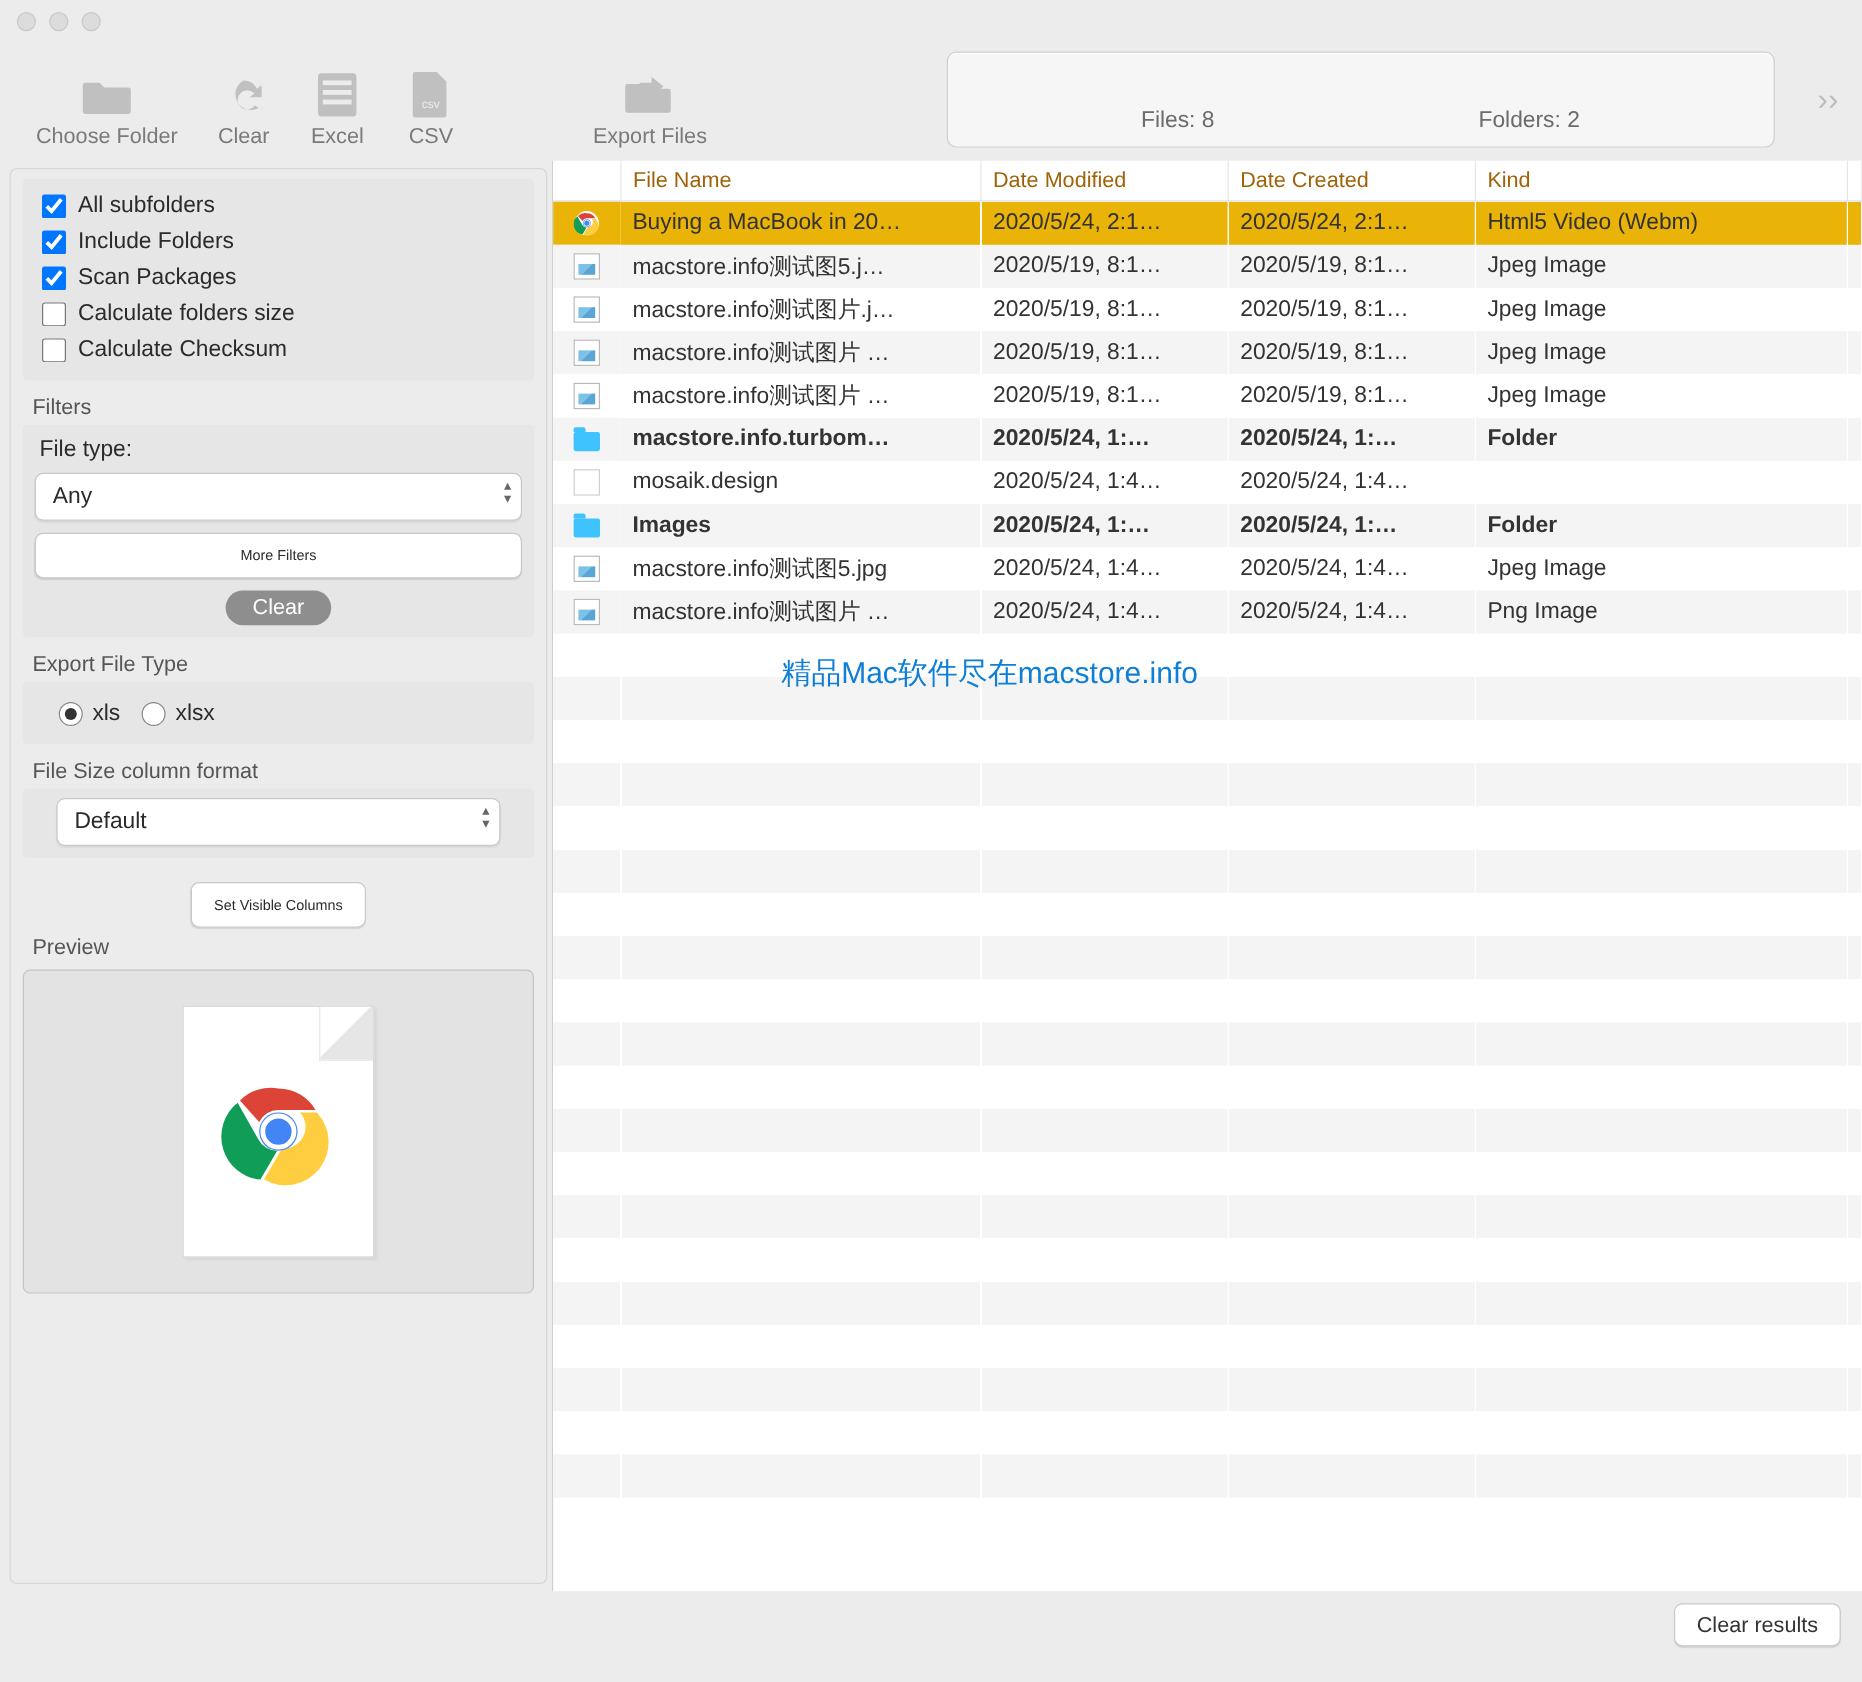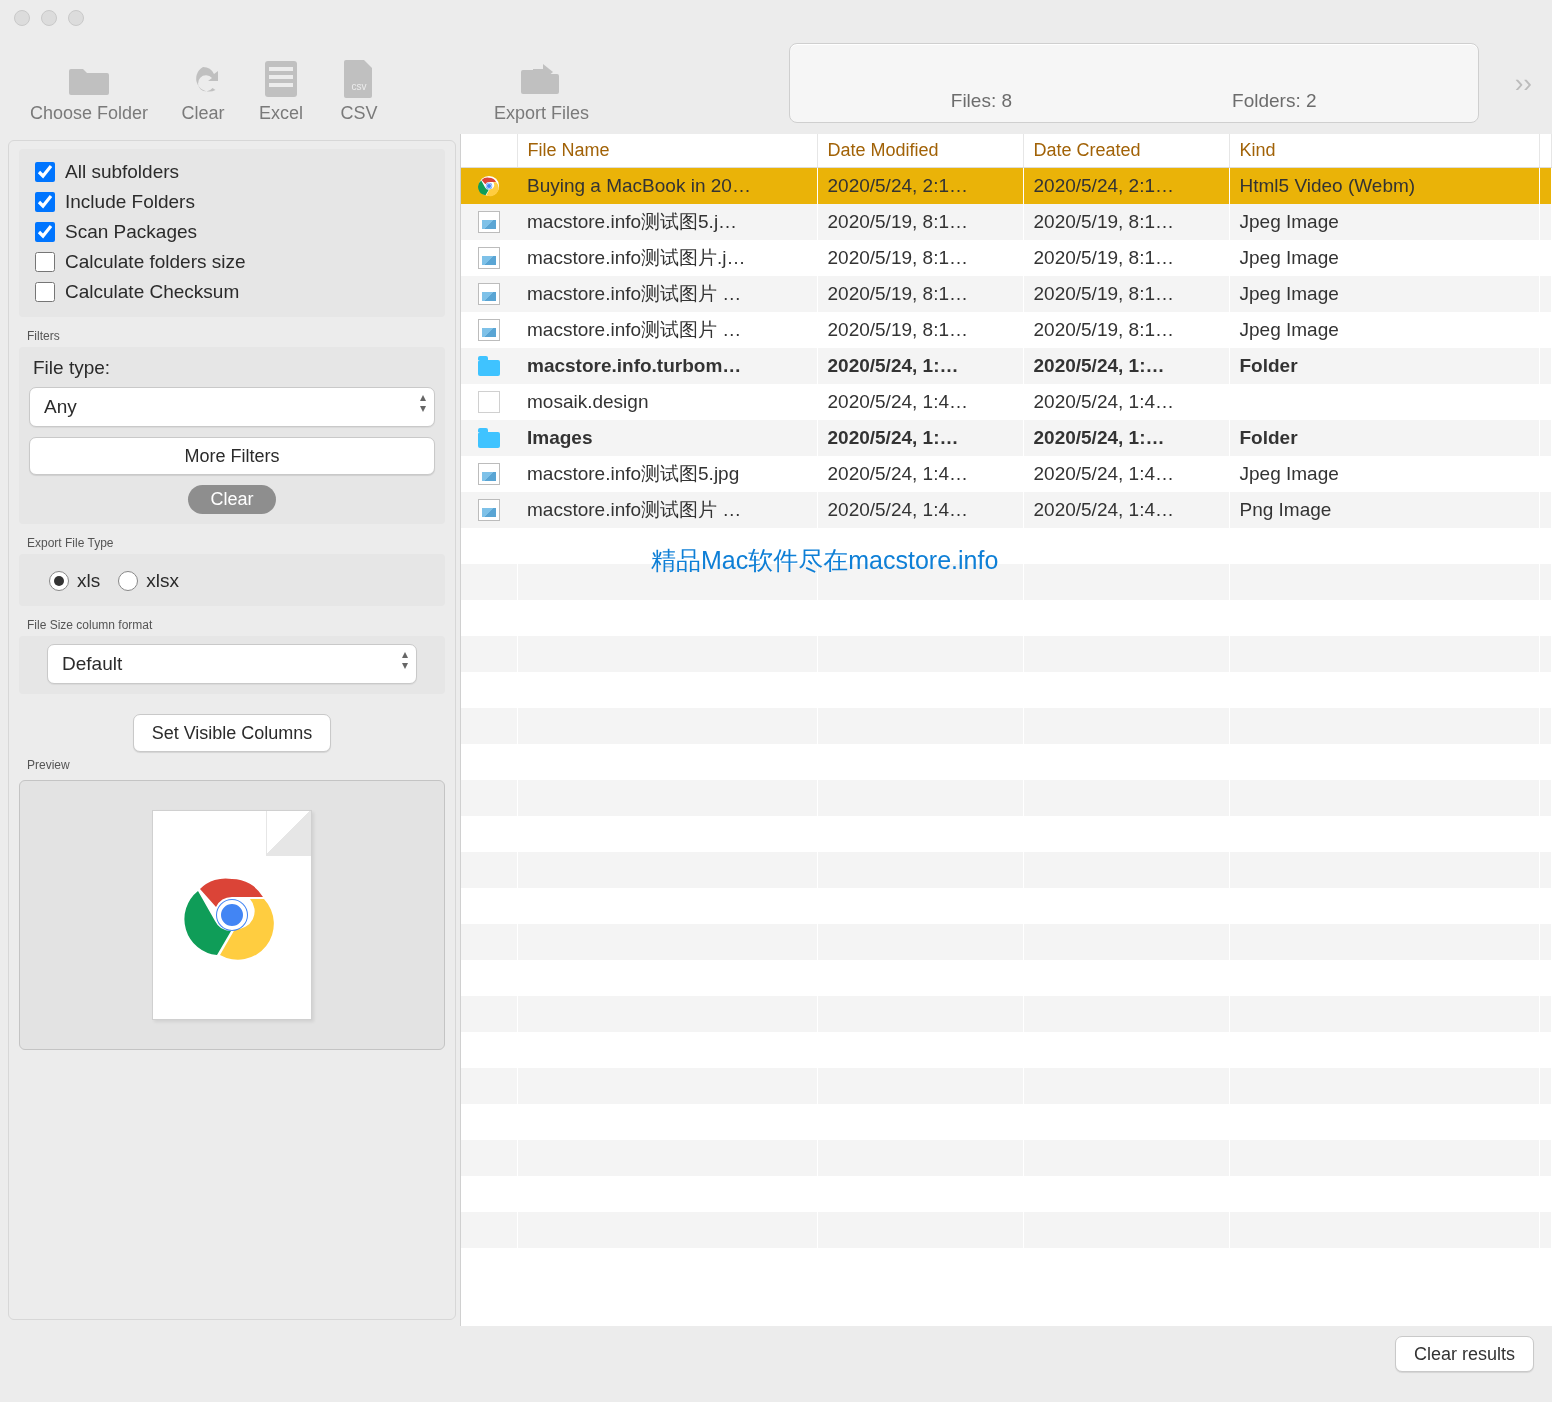--- a/index.html
+++ b/index.html
@@ -17,24 +17,24 @@
 .statusbox { margin-left: auto; display: flex; align-items: center; gap: 10px; height: 82px; }
 .stat { border: 1px solid #cfcfcf; border-radius: 8px; background: #f6f6f6; display: flex; align-items: flex-end; justify-content: center; padding: 6px 20px 10px; min-width: 690px; height: 80px; box-shadow: inset 0 1px 0 #fff; }
 .stat span { color: #6c6c6c; font-size: 19px; }
 .chev { color: #bcbcbc; font-size: 26px; margin-left: 26px; margin-right: 6px; }
 
 .content { display: flex; height: calc(100% - 36px - 118px - 56px); }
 .sidebar { width: 448px; background: #ececec; padding: 8px 10px 10px 10px; font-size: 19px; color: #2b2b2b; overflow: hidden; border: 1px solid #d7d7d7; border-radius: 6px; margin: 6px 4px 6px 8px; }
 .grp { background: #e6e6e6; border-radius: 4px; padding: 8px 10px 10px 10px; margin-bottom: 8px; }
 .chk { display: flex; align-items: center; gap: 10px; padding: 4px 6px; }
 .chk input { width: 20px; height: 20px; }
-.label-out { color: #555; font-size: 12px; padding: 4px 6px 4px 8px; }
+.label-out { color: #555; font-size: 18px; padding: 4px 6px 4px 8px; }
 .select { position: relative; background: #fff; border: 1px solid #c9c9c9; border-radius: 7px; height: 40px; display: flex; align-items: center; padding: 0 34px 0 14px; box-shadow: 0 1px 1px rgba(0,0,0,.06); }
 .select .arr { position: absolute; right: 8px; top: 4px; font-size: 12px; line-height: 11px; color: #666; display:flex; flex-direction:column; }
-.btn { background: #fff; border: 1px solid #c9c9c9; border-radius: 7px; height: 38px; display: flex; align-items: center; justify-content: center; padding: 0 18px; box-shadow: 0 1px 1px rgba(0,0,0,.1); font-size: 18px; }
+.btn { background: #fff; border: 1px solid #c9c9c9; border-radius: 7px; height: 38px; display: flex; align-items: center; justify-content: center; padding: 0 18px; box-shadow: 0 1px 1px rgba(0,0,0,.1); font-size: 12px; }
 .pill { background: #8e8e8e; color: #fff; border-radius: 20px; padding: 4px 22px; font-size: 18px; display: inline-flex; margin: 10px auto 0; }
 .center { display:flex; justify-content:center; }
 .radios { display:flex; gap: 18px; padding: 8px 20px 4px; }
 .radio { display:flex; align-items:center; gap:8px; }
 .radio .rdot { width:20px; height:20px; border-radius:50%; border:1px solid #888; background:#fff; display:flex; align-items:center; justify-content:center; }
 .radio .rdot.active::after { content:""; width:10px; height:10px; border-radius:50%; background:#333; }
 .preview { border:1px solid #c4c4c4; border-radius:6px; background:#e3e3e3; height: 270px; display:flex; align-items:center; justify-content:center; margin-top:4px; }
 .docicon { width:160px; height:210px; background:#fff; border:1px solid #d0d0d0; position:relative; display:flex; align-items:center; justify-content:center; box-shadow: 2px 2px 3px rgba(0,0,0,.08);}
 .docicon::before { content:""; position:absolute; top:0; right:0; width:44px; height:44px; background: linear-gradient(135deg, #fff 0 48%, #e6e6e6 48% 100%); border-left:1px solid #e6e6e6; border-bottom:1px solid #e6e6e6; }
 .chrome { width:96px; height:96px; }

